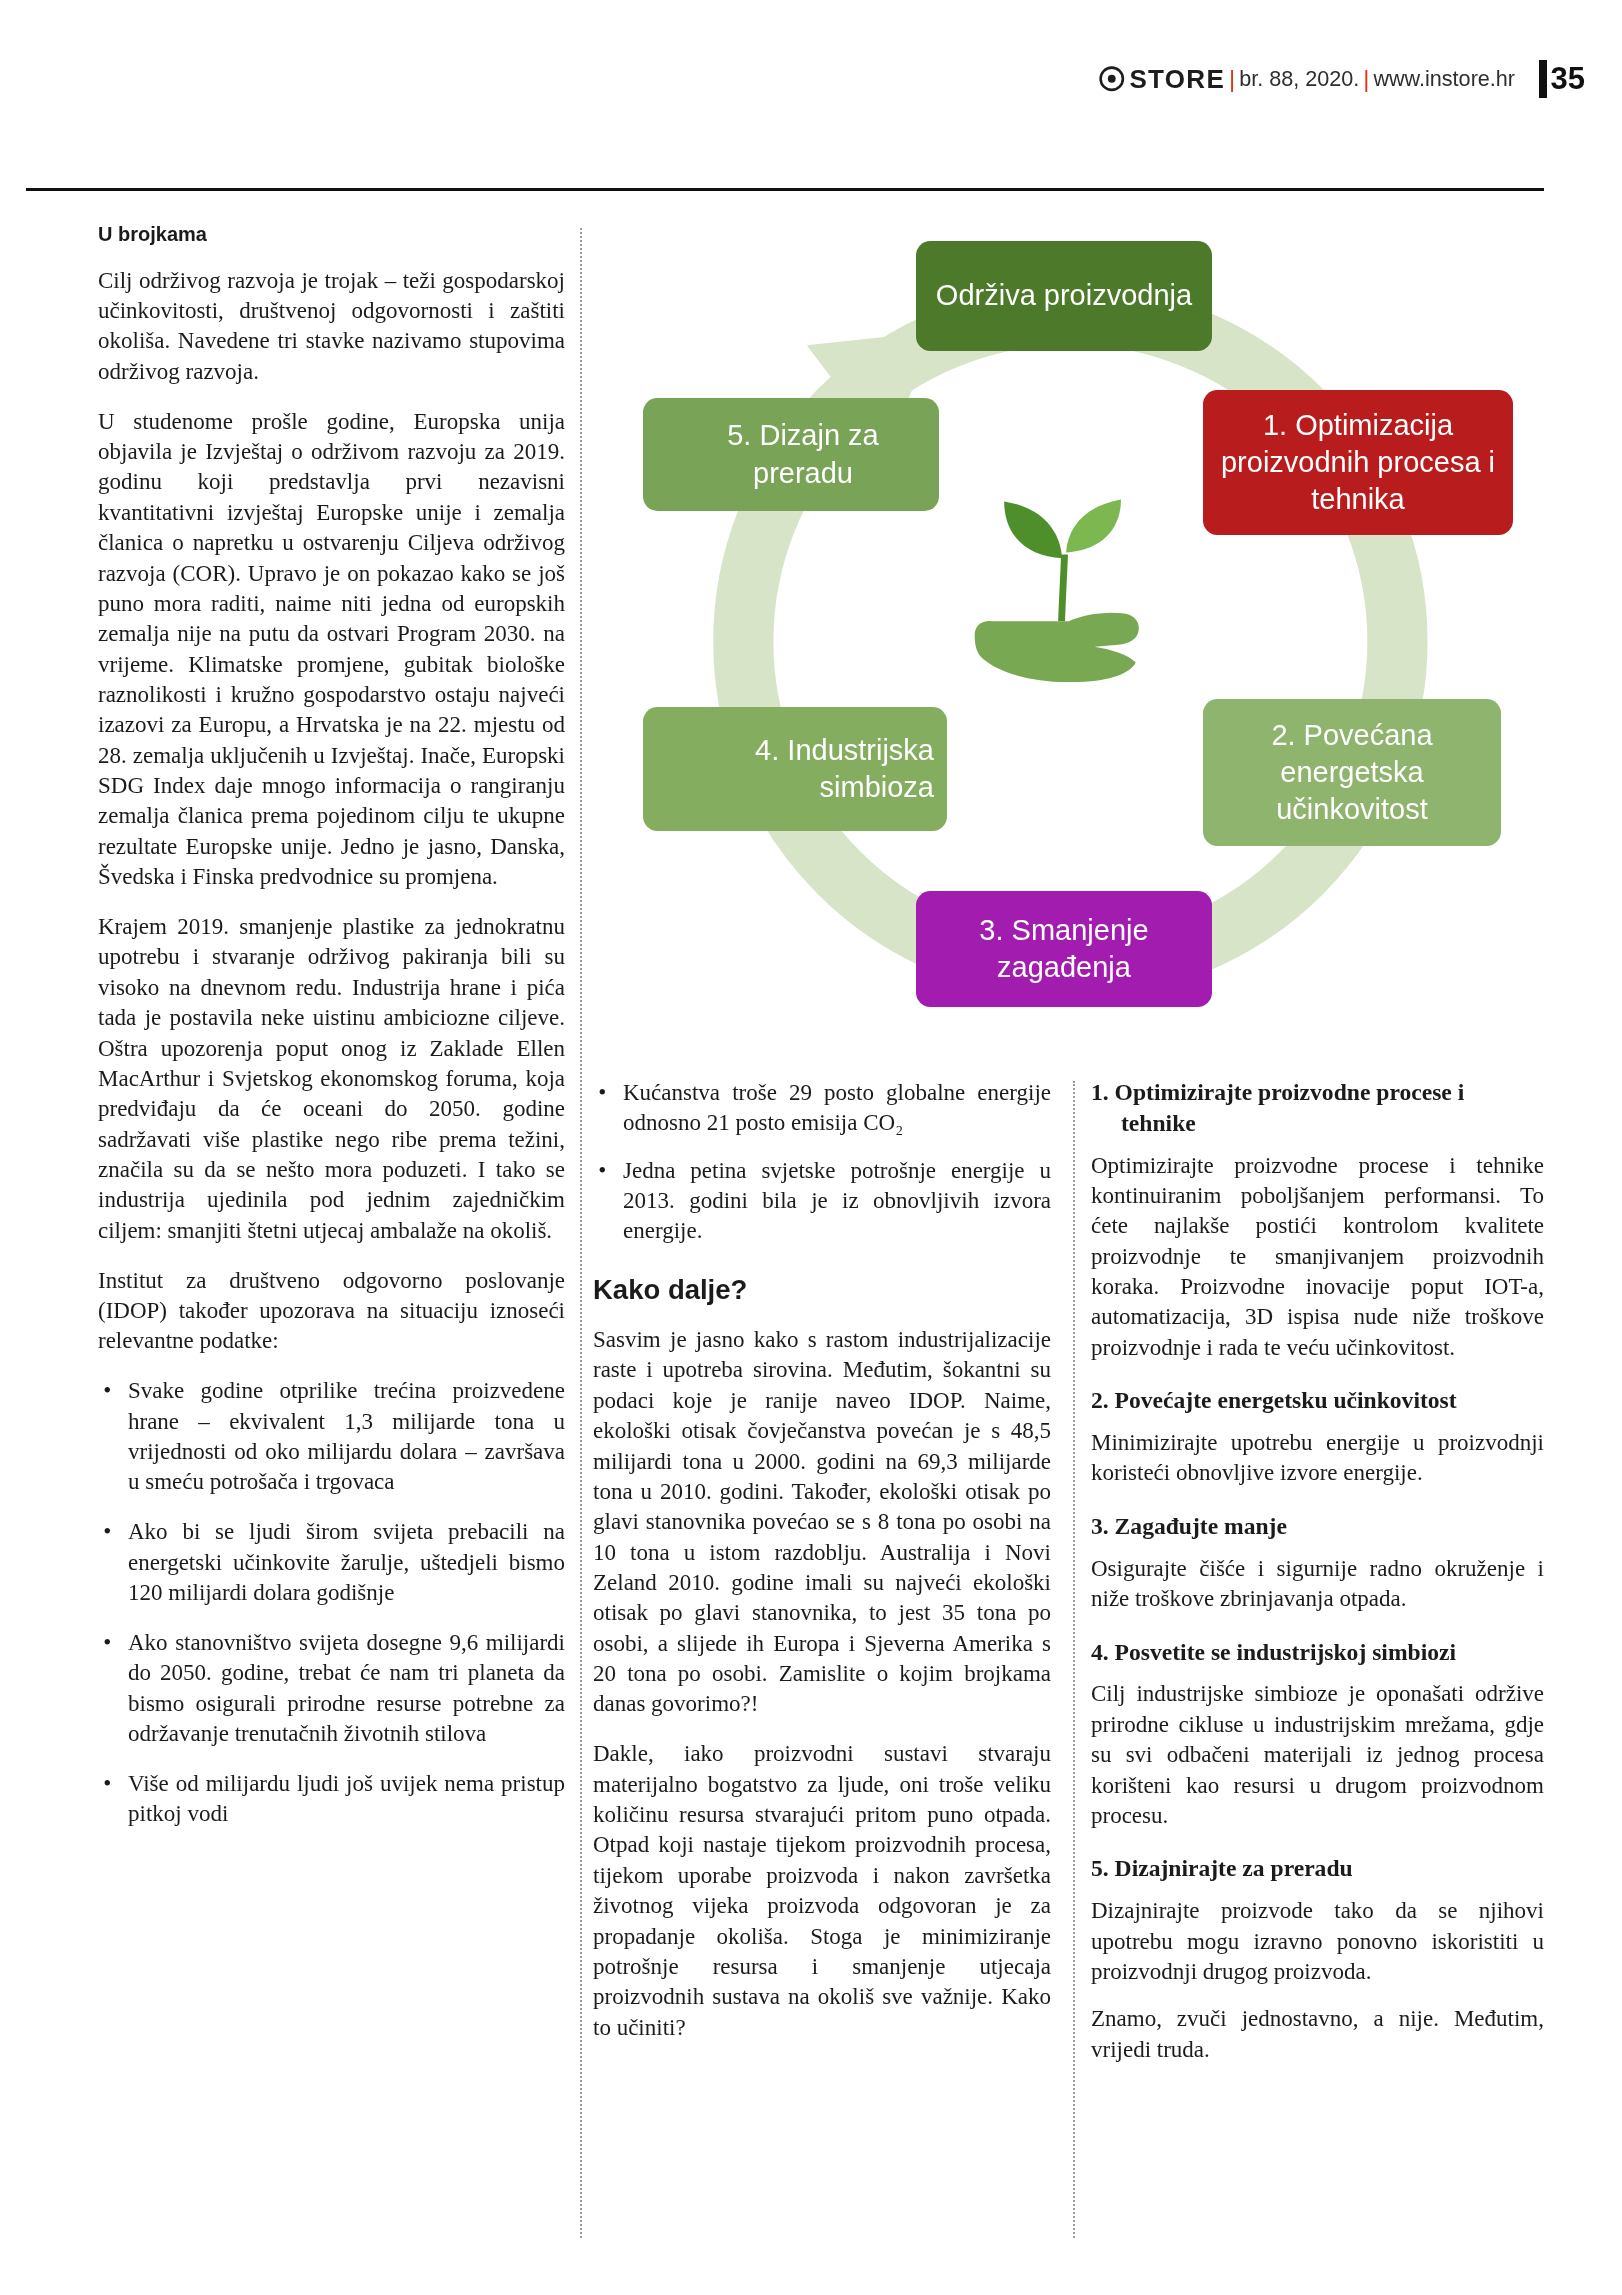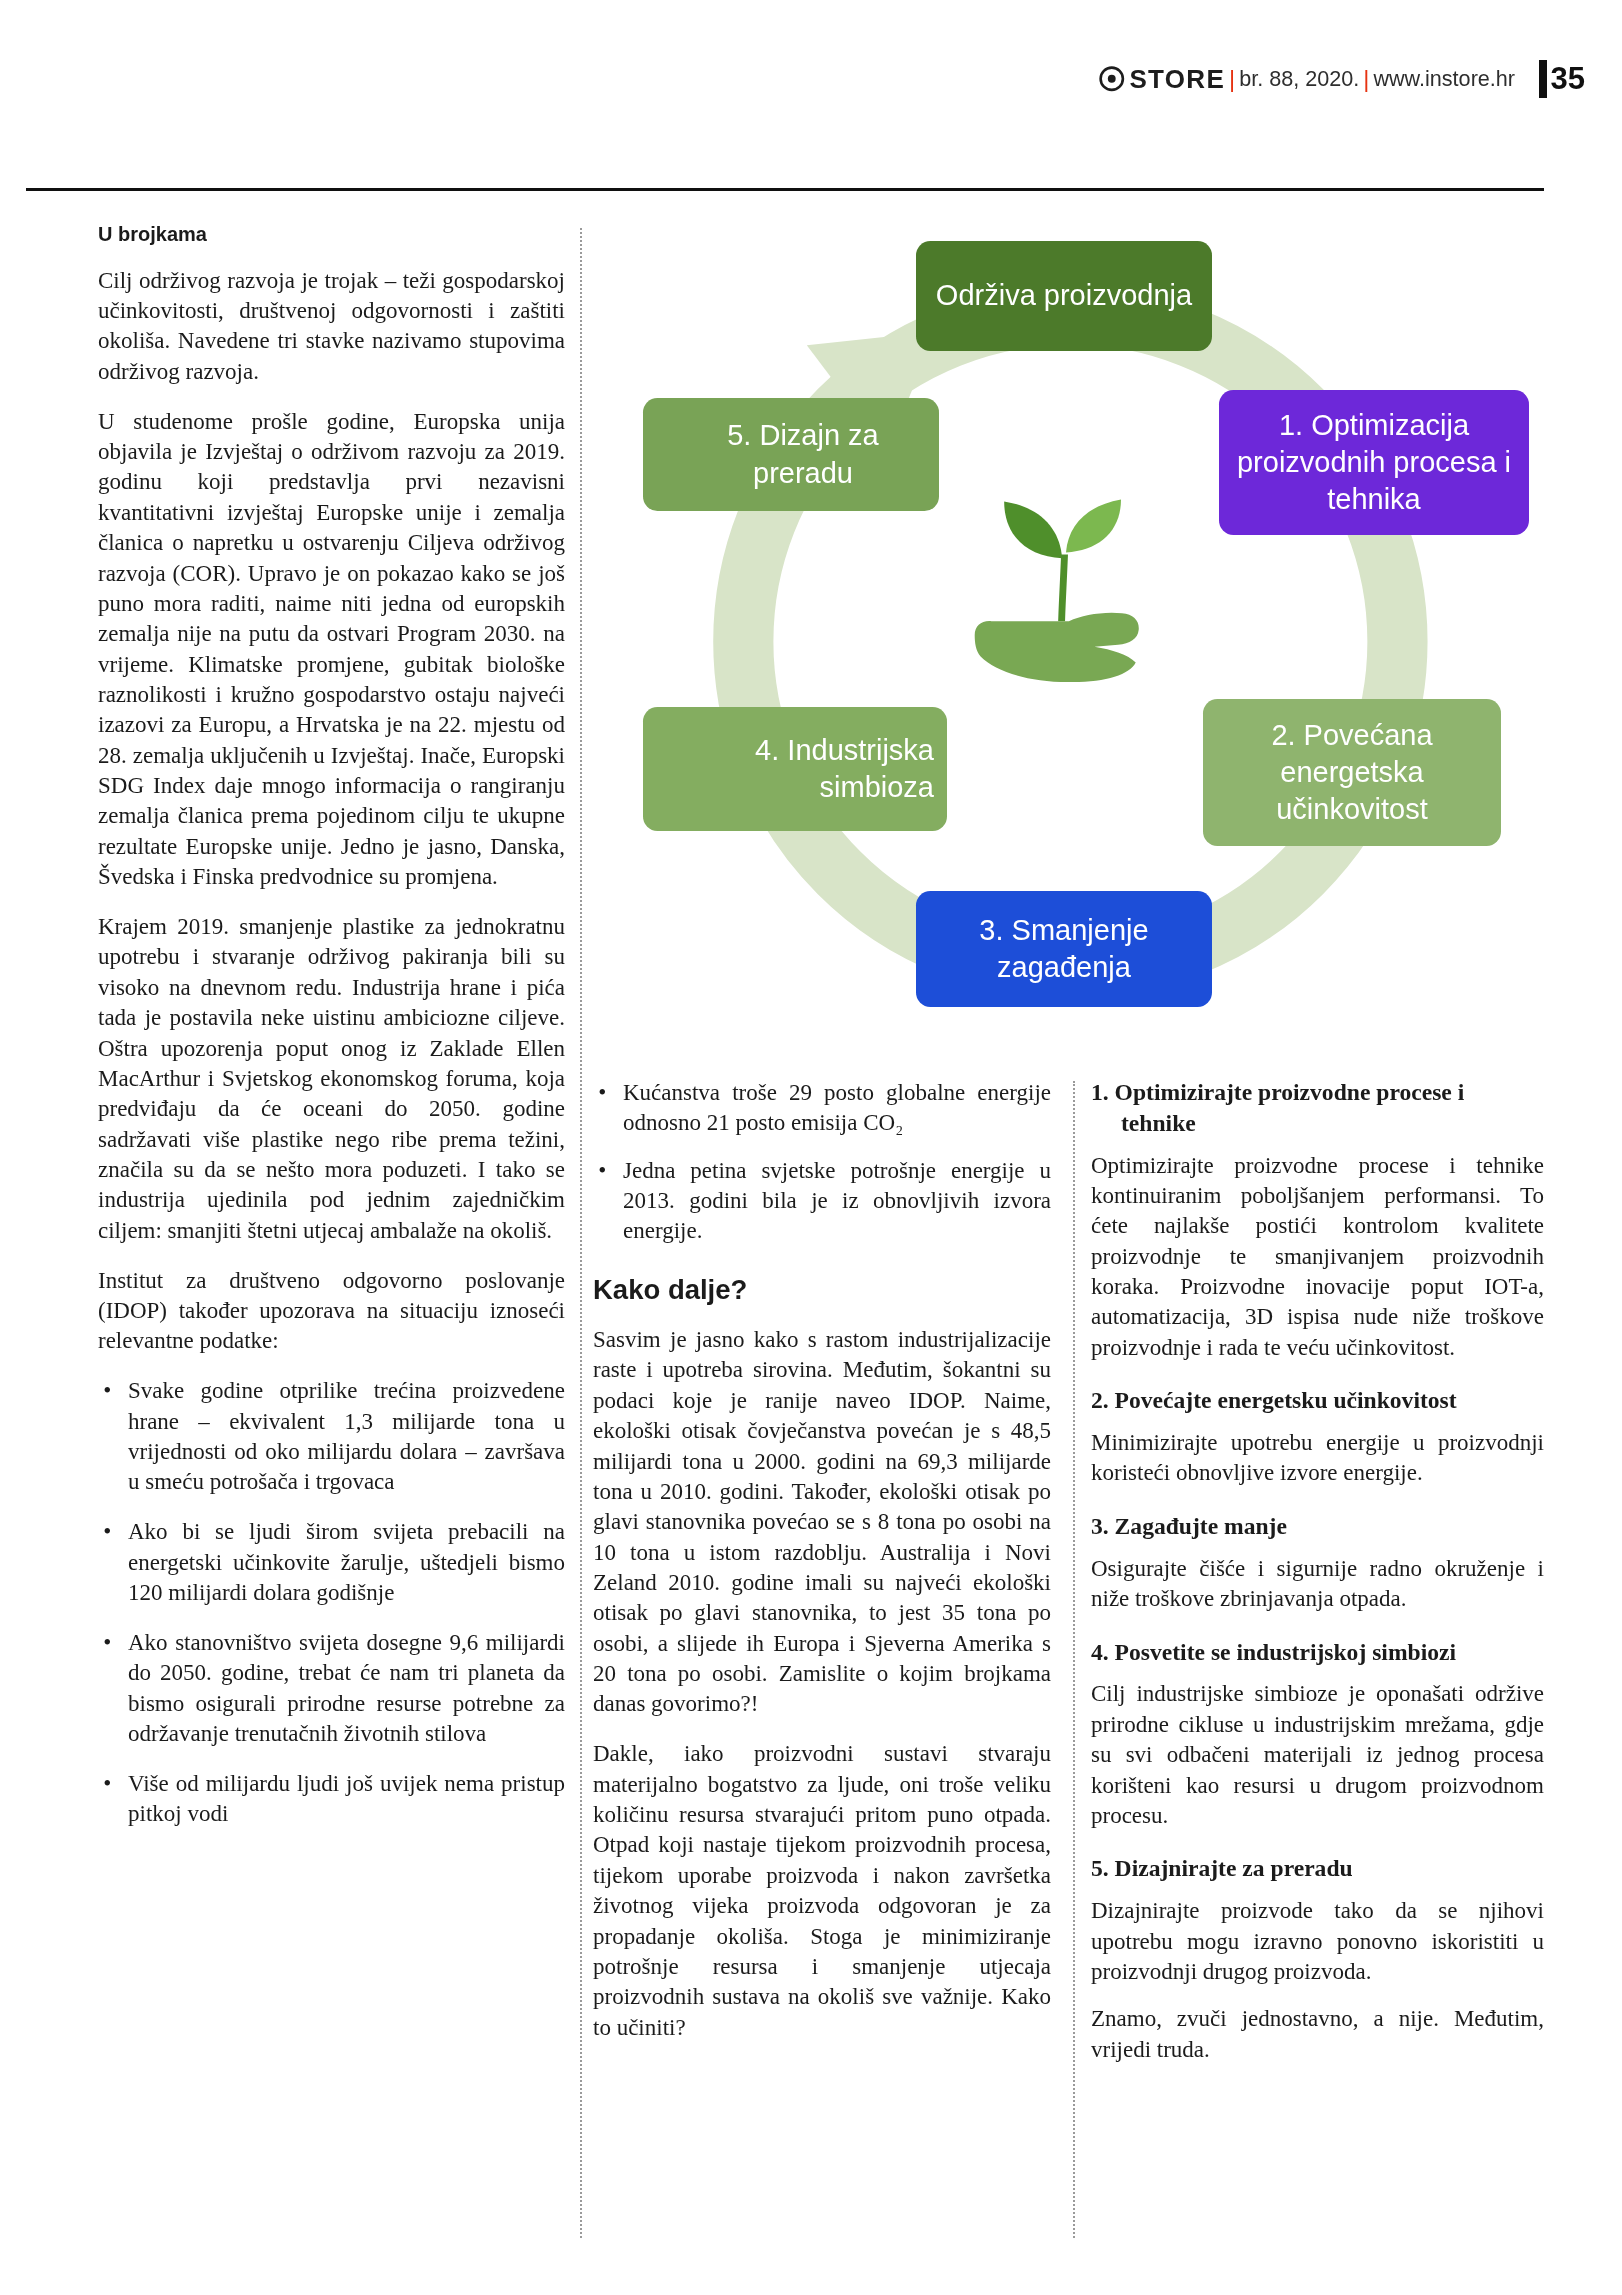--- a/index.html
+++ b/index.html
@@ -122,27 +122,27 @@
     <svg class="center-icon" viewBox="0 0 220 260">
       <path d="M101 176 C102 150 103 132 104 108 L111 108 C110 132 109 150 108 176 Z" fill="#4f8f2b"></path>
       <path d="M105 112 C103 82 83 60 46 54 C46 88 68 110 105 112 Z" fill="#4f8f2b"></path>
       <path d="M109 106 C111 78 131 58 165 52 C165 84 143 104 109 106 Z" fill="#7cb84f"></path>
       <path d="M16 190 C16 181 23 175 33 176 L112 176 C126 170 146 166 166 168 C178 169 184 176 183 185 C182 194 174 199 162 200 L138 202 C156 205 172 210 180 218 C174 230 150 238 116 238 C74 239 38 228 22 212 C17 206 16 198 16 190 Z" fill="#79a853"></path>
     </svg>
 
     <div class="node node-0" style="background: rgb(76, 122, 42);">
       <span>Održiva proizvodnja</span>
     </div>
-    <div class="node node-1" style="background: #6d28d9; margin-left: 16px;">
+    <div class="node node-1" style="background: #b91c1c;">
       <span>1. Optimizacija proizvodnih procesa i tehnika</span>
     </div>
     <div class="node node-2" style="background: rgb(143, 180, 110);">
       <span>2. Povećana energetska učinkovitost</span>
     </div>
-    <div class="node node-3" style="background: #1d4ed8;">
+    <div class="node node-3" style="background: #a21caf;">
       <span>3. Smanjenje zagađenja</span>
     </div>
     <div class="node node-4" style="background: rgb(132, 173, 96);">
       <span>4. Industrijska simbioza</span>
     </div>
     <div class="node node-5" style="background: rgb(121, 163, 86); padding-left: 37px;">
       <span>5. Dizajn za preradu</span>
     </div>
   </section>
 

